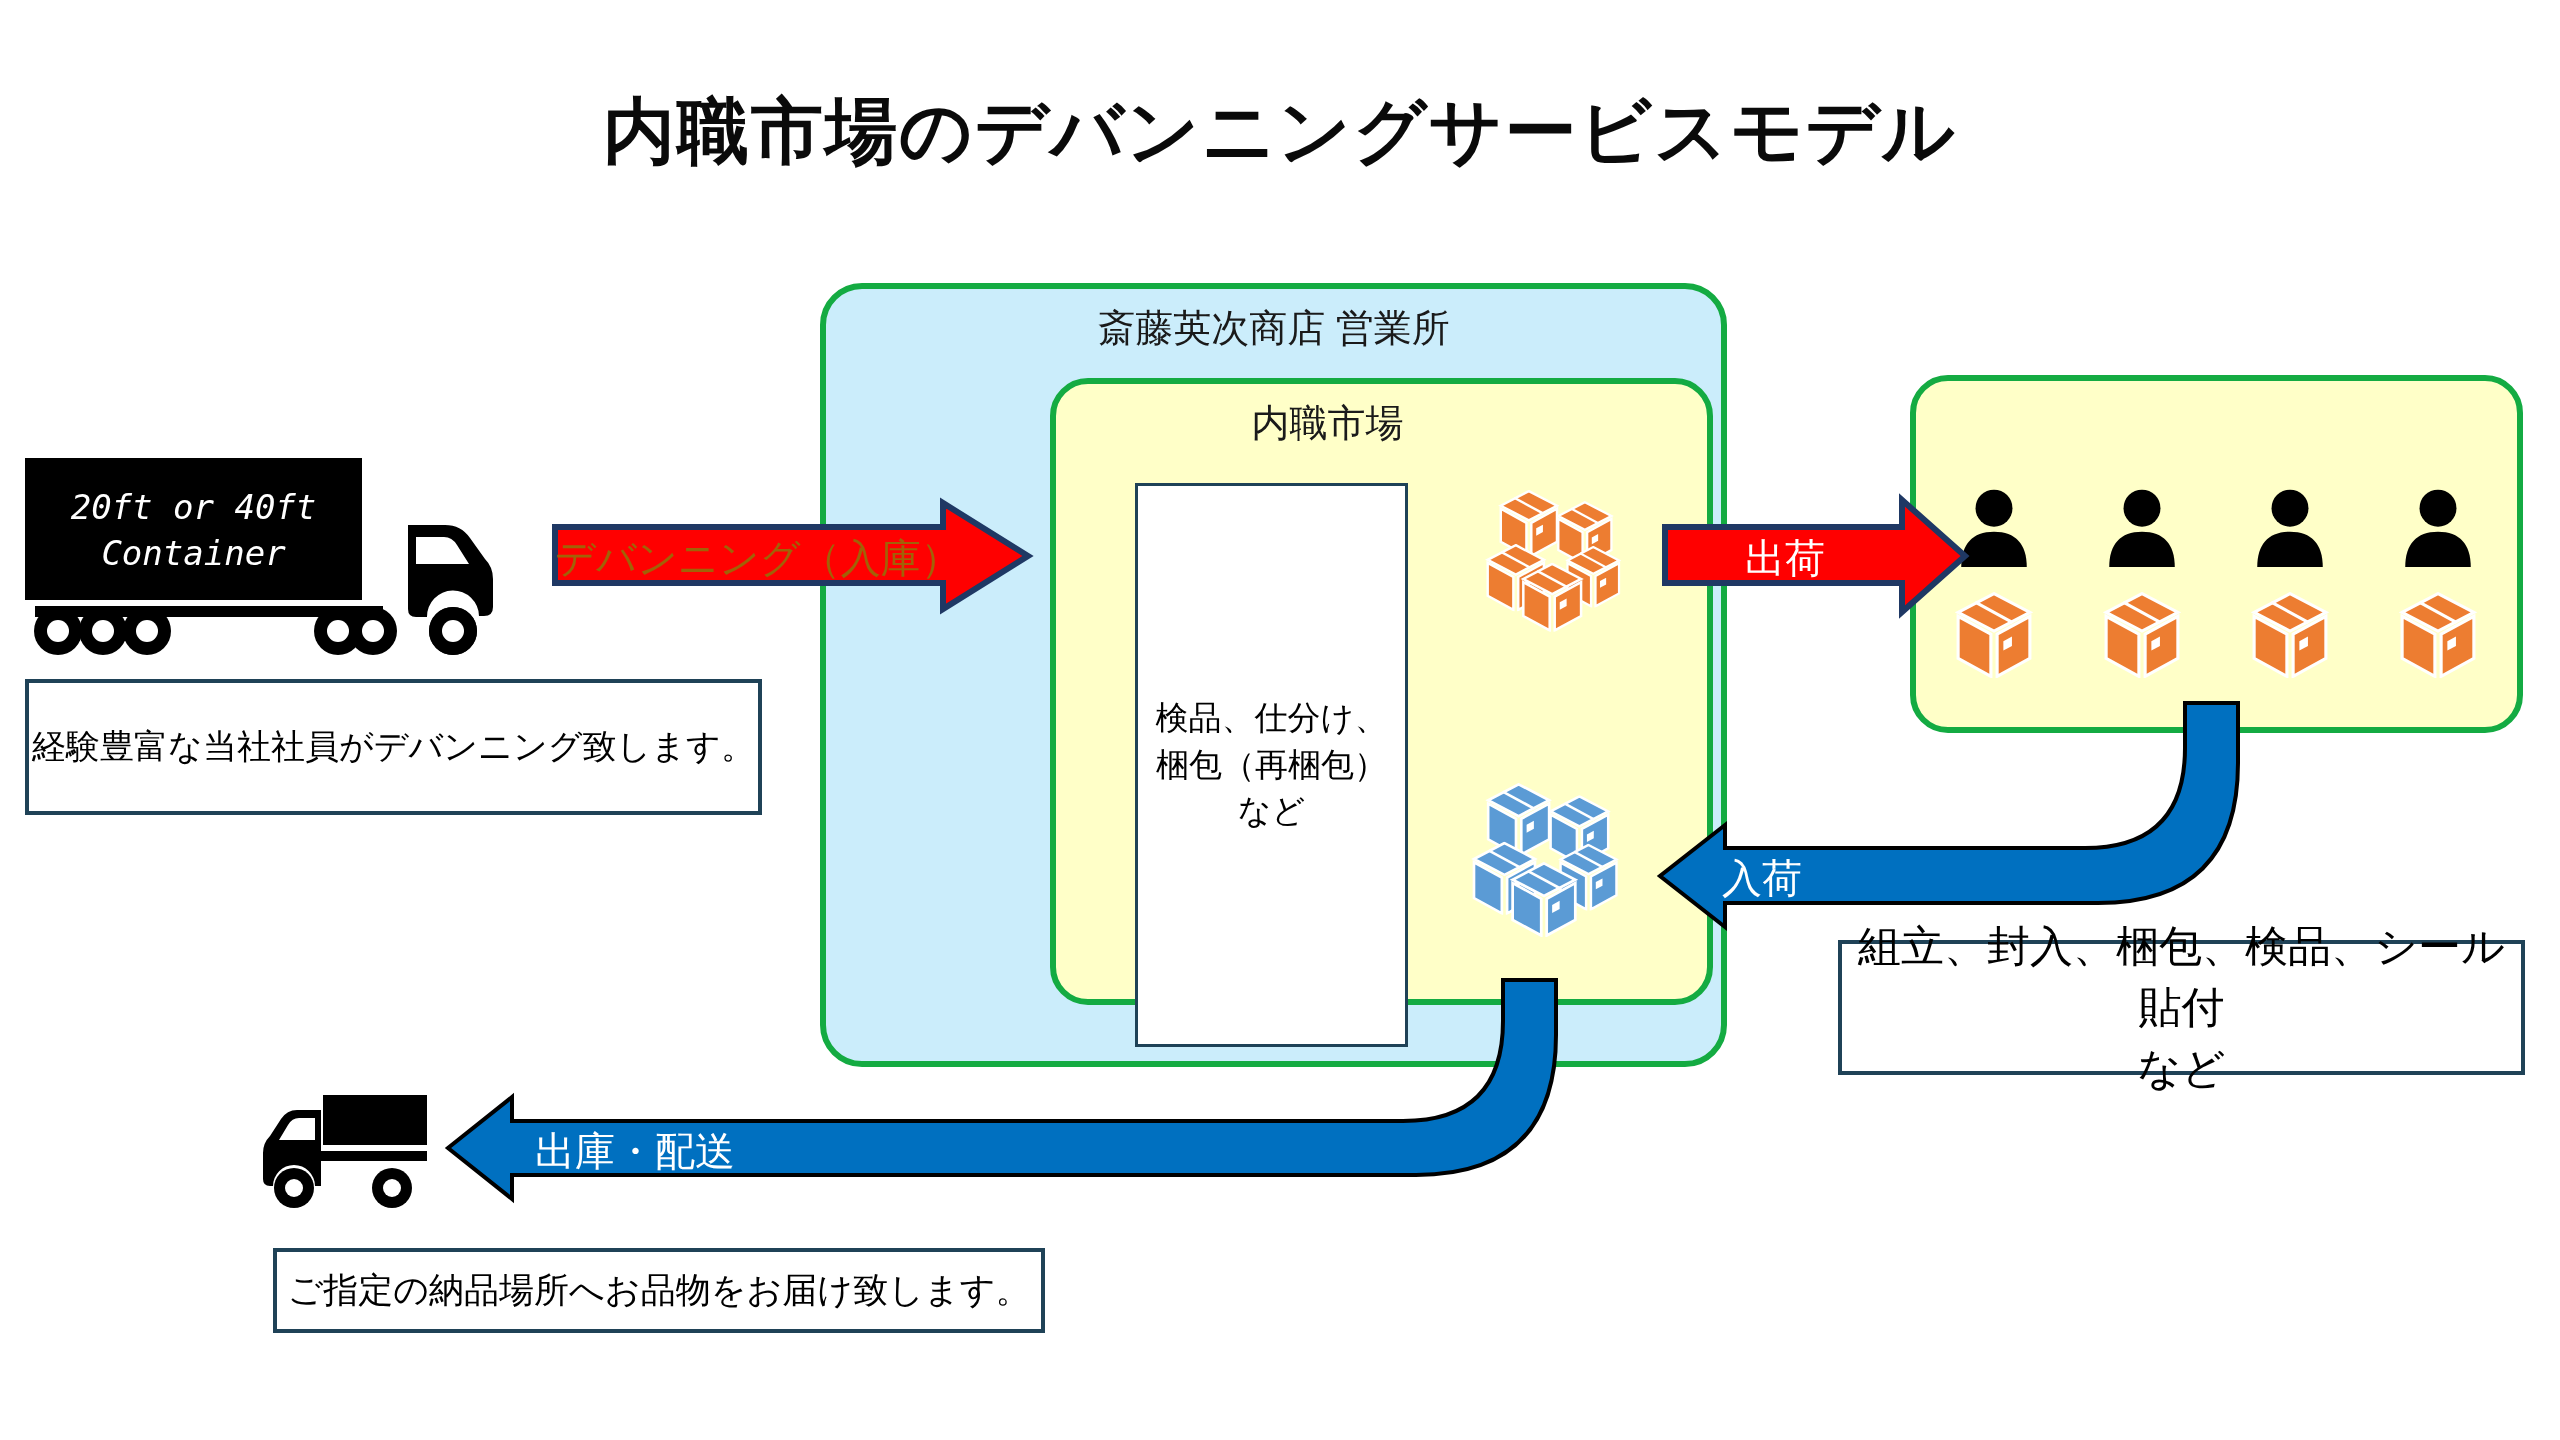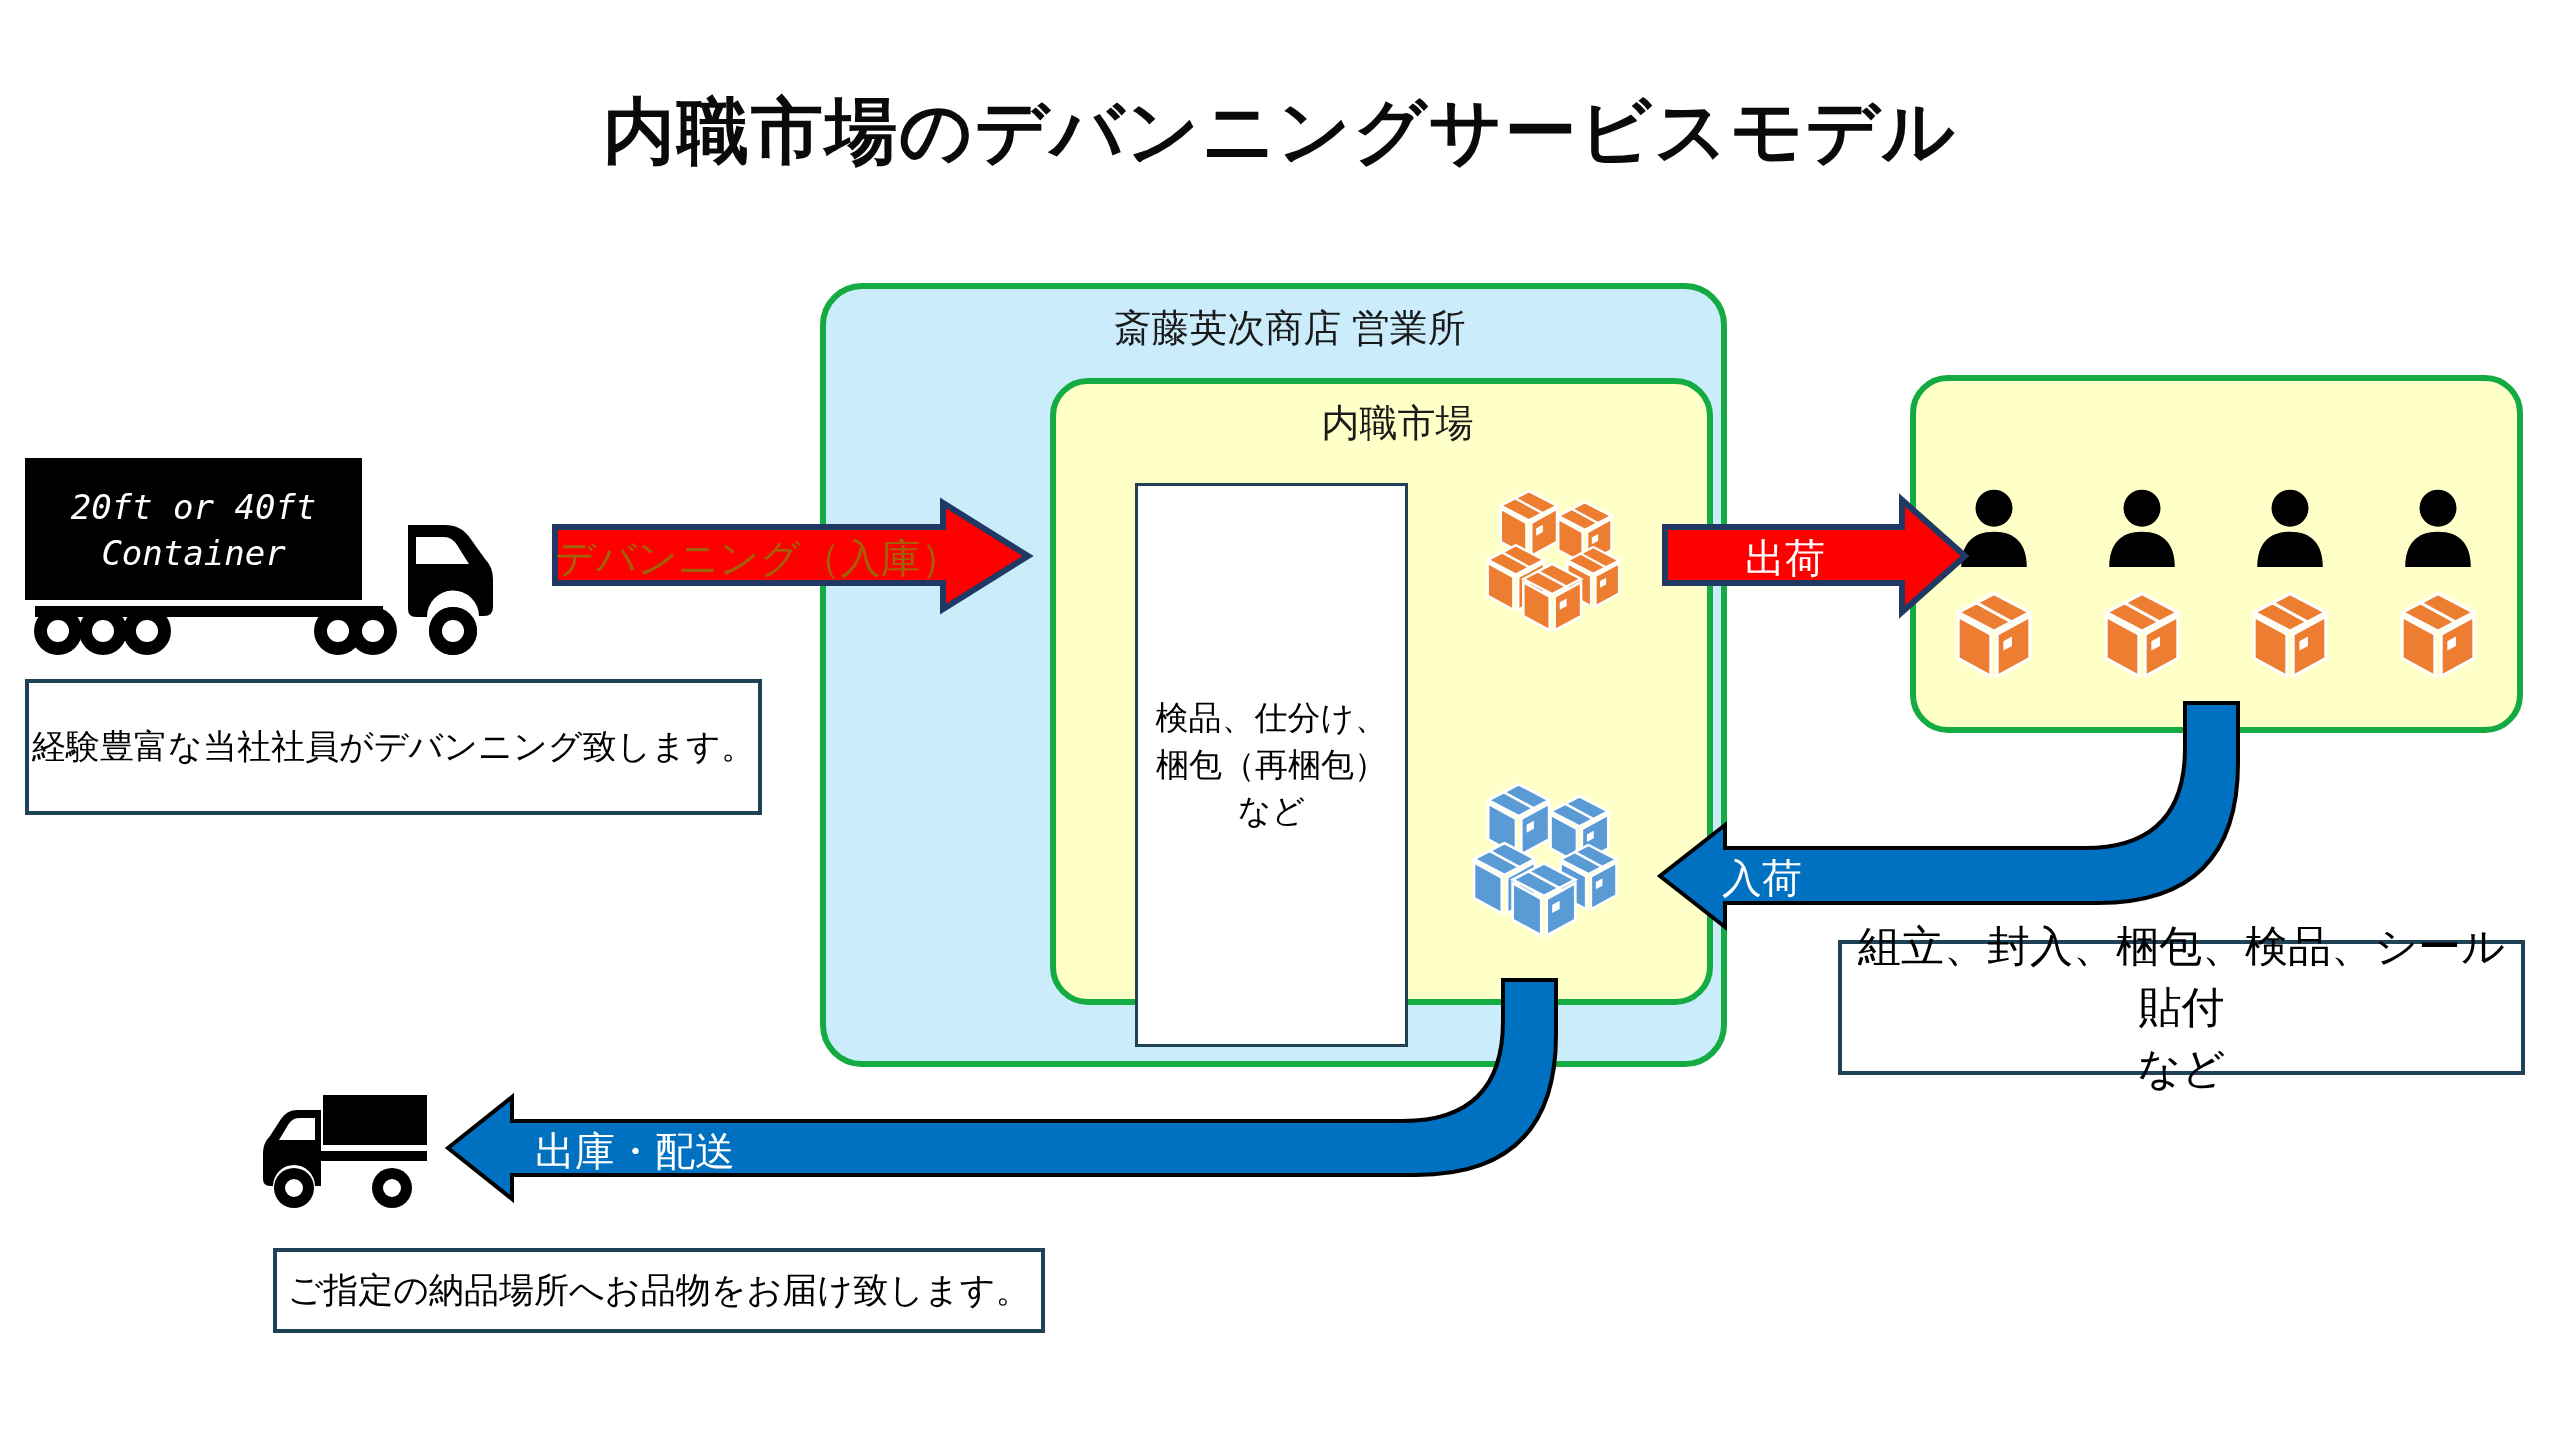--- a/index.html
+++ b/index.html
@@ -11,21 +11,21 @@
   
   .page-title{
     left:0;top:84px;width:2560px;text-align:center;
     font-size:72px;font-weight:700;letter-spacing:2px;color:#0a0a0a;
   }
   
   .roundbox{border:6px solid #14ab42;border-radius:42px;box-sizing:border-box;}
   .office-box{left:820px;top:283px;width:907px;height:784px;background:#cbedfb;}
   .ichiba-box{left:1050px;top:378px;width:663px;height:627px;background:#ffffc8;border-radius:38px;}
   .sagyo-box{left:1910px;top:375px;width:613px;height:358px;background:#ffffc8;border-radius:38px;}
-  .box-label{font-size:38px;color:#1a1a1a;text-align:center;margin-left:16px;}
+  .box-label{font-size:38px;color:#1a1a1a;text-align:center;}
   
   .note{
     background:#ffffff;border:4px solid #1f4257;box-sizing:border-box;
     font-family:"Liberation Serif","DejaVu Serif",serif;color:#000;
     display:flex;flex-direction:column;justify-content:center;align-items:center;
     text-align:center;line-height:1.42;
   }
   .note-container{left:25px;top:679px;width:737px;height:136px;font-size:34px;}
   .note-work{left:1135px;top:483px;width:273px;height:564px;font-size:33px;border-width:3px;}
   .note-sagyo{left:1838px;top:940px;width:687px;height:135px;font-size:43px;}
@@ -78,21 +78,21 @@
       </symbol>
     </defs>
   </svg>
 
   <div class="abs page-title">内職市場のデバンニングサービスモデル</div>
 
   <div class="abs roundbox office-box"></div>
   <div class="abs box-label" style="left:820px;top:303px;width:907px;">斎藤英次商店 営業所</div>
 
   <div class="abs roundbox ichiba-box"></div>
-  <div class="abs box-label" style="left:1050px;top:398px;width:663px;">内職市場</div>
+  <div class="abs box-label" style="left:996px;top:398px;width:663px;">内職市場</div>
 
   <div class="abs note note-work">
     <div>検品、仕分け、</div>
     <div>梱包（再梱包）</div>
     <div>など</div>
   </div>
 
   <svg class="abs z2" style="left:1485px;top:487px" width="140" height="155" viewBox="0 0 150 160" fill="#ed7d31">
     <use href="#stack"></use>
   </svg>

